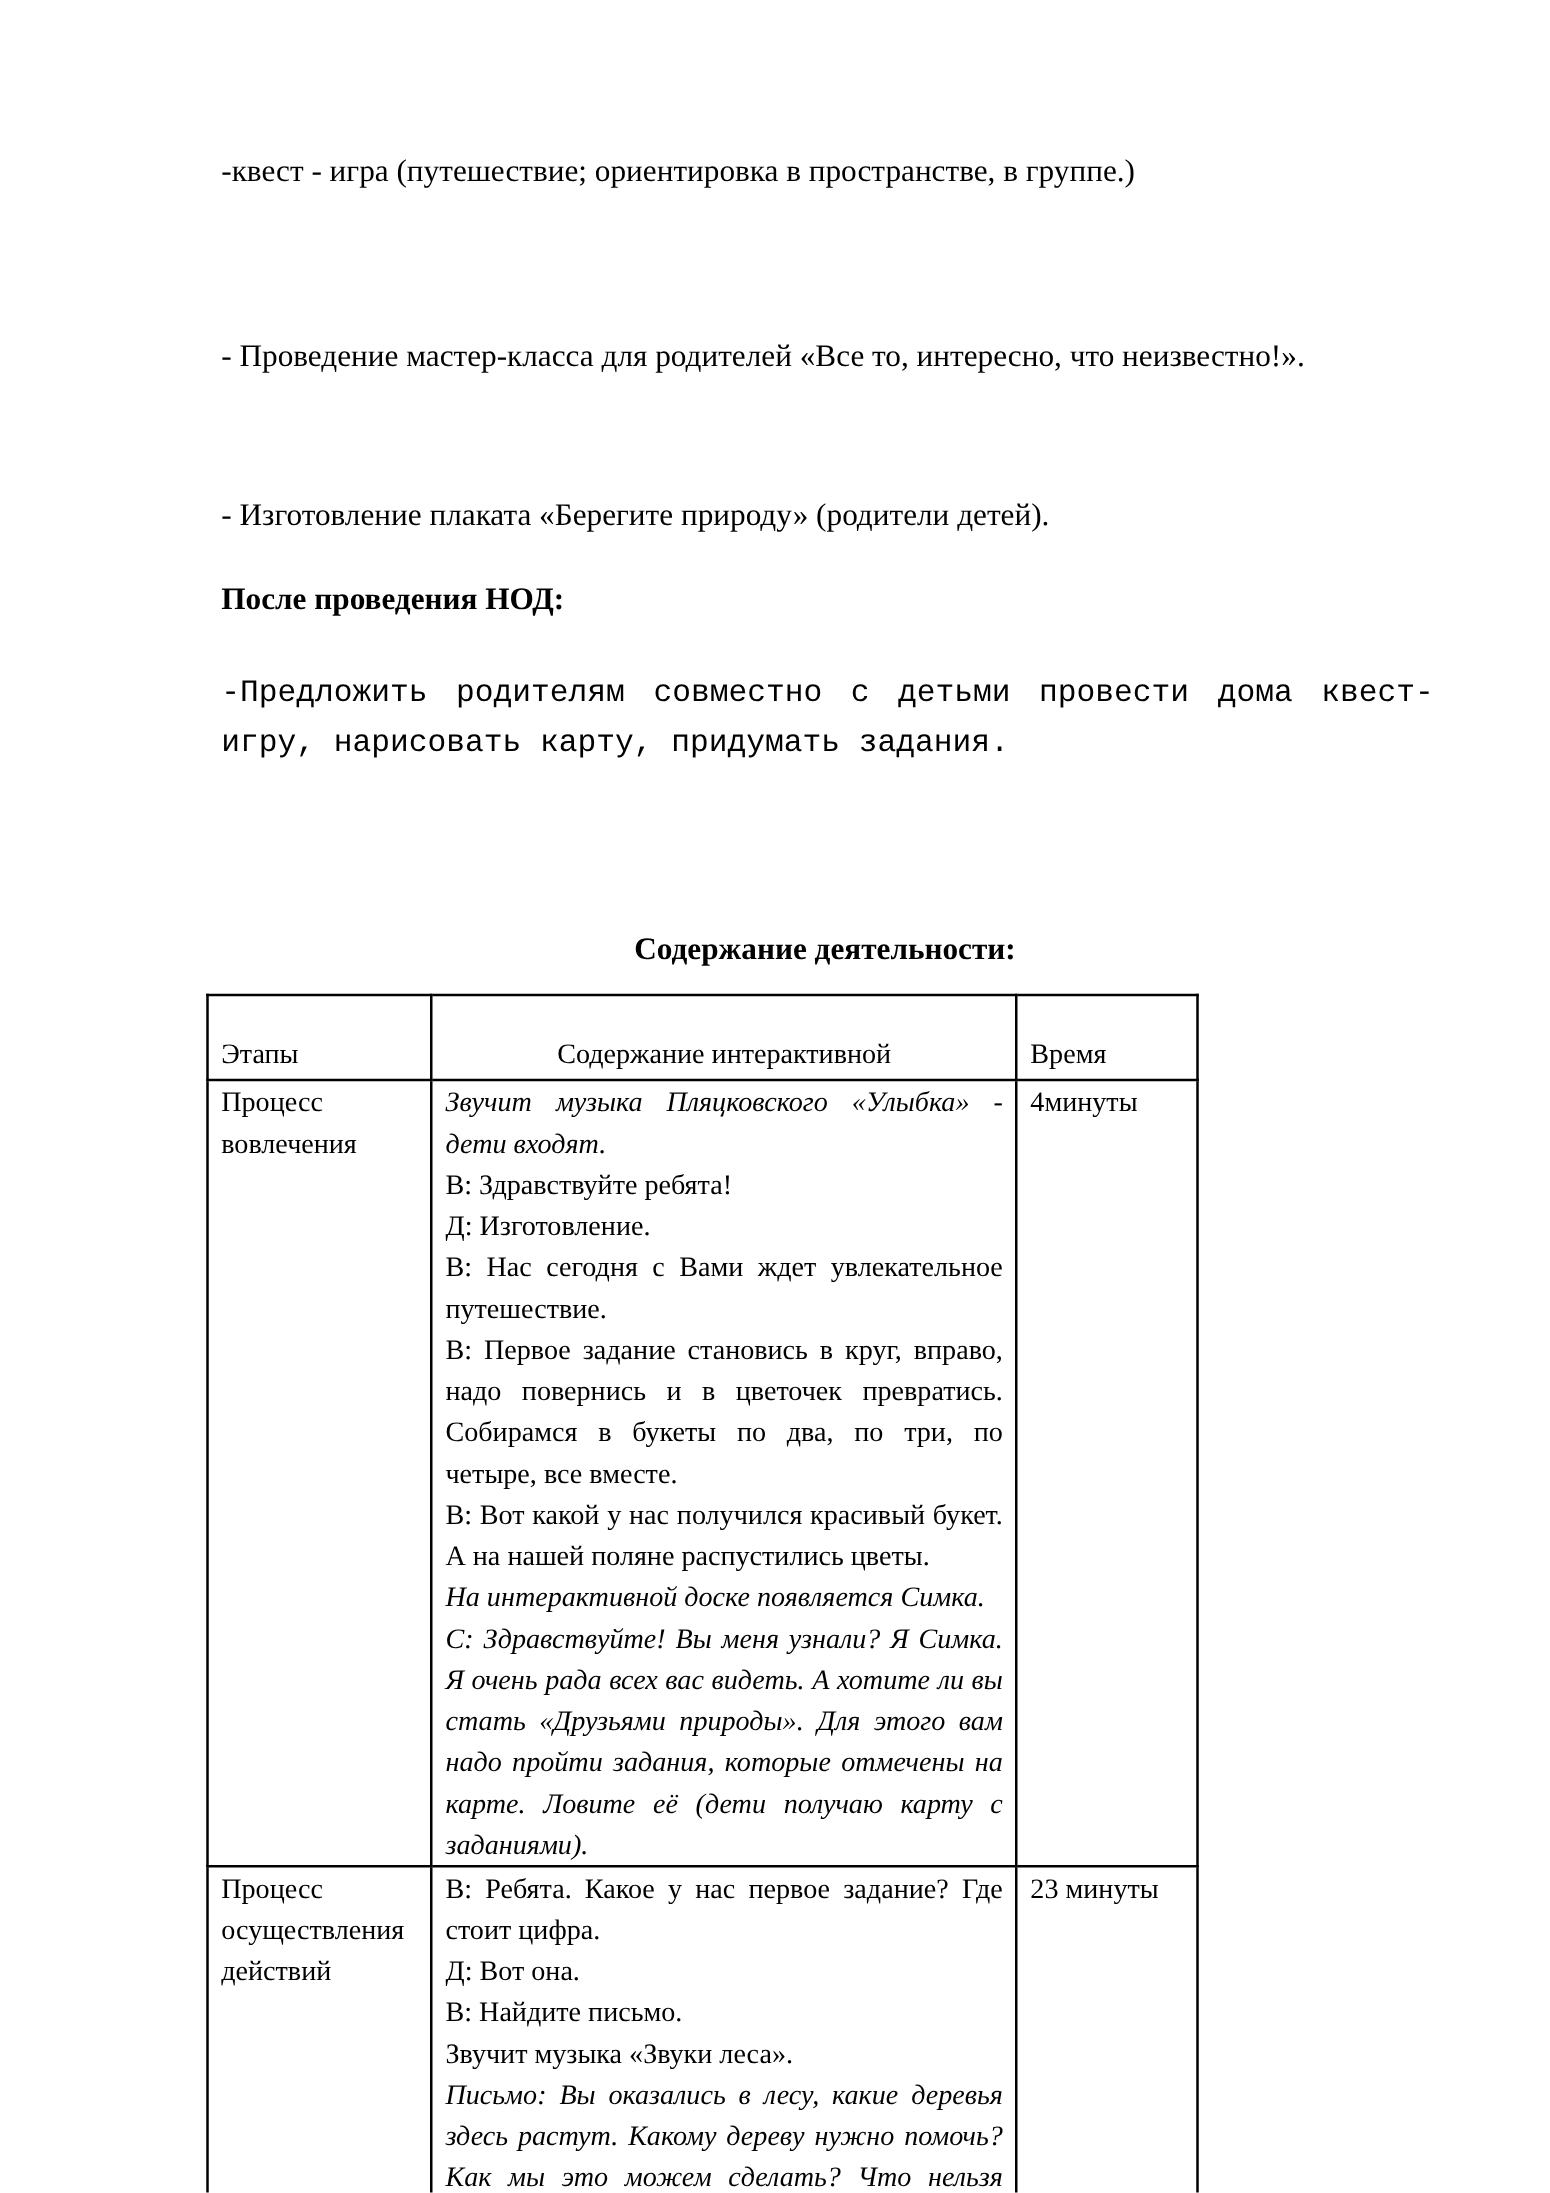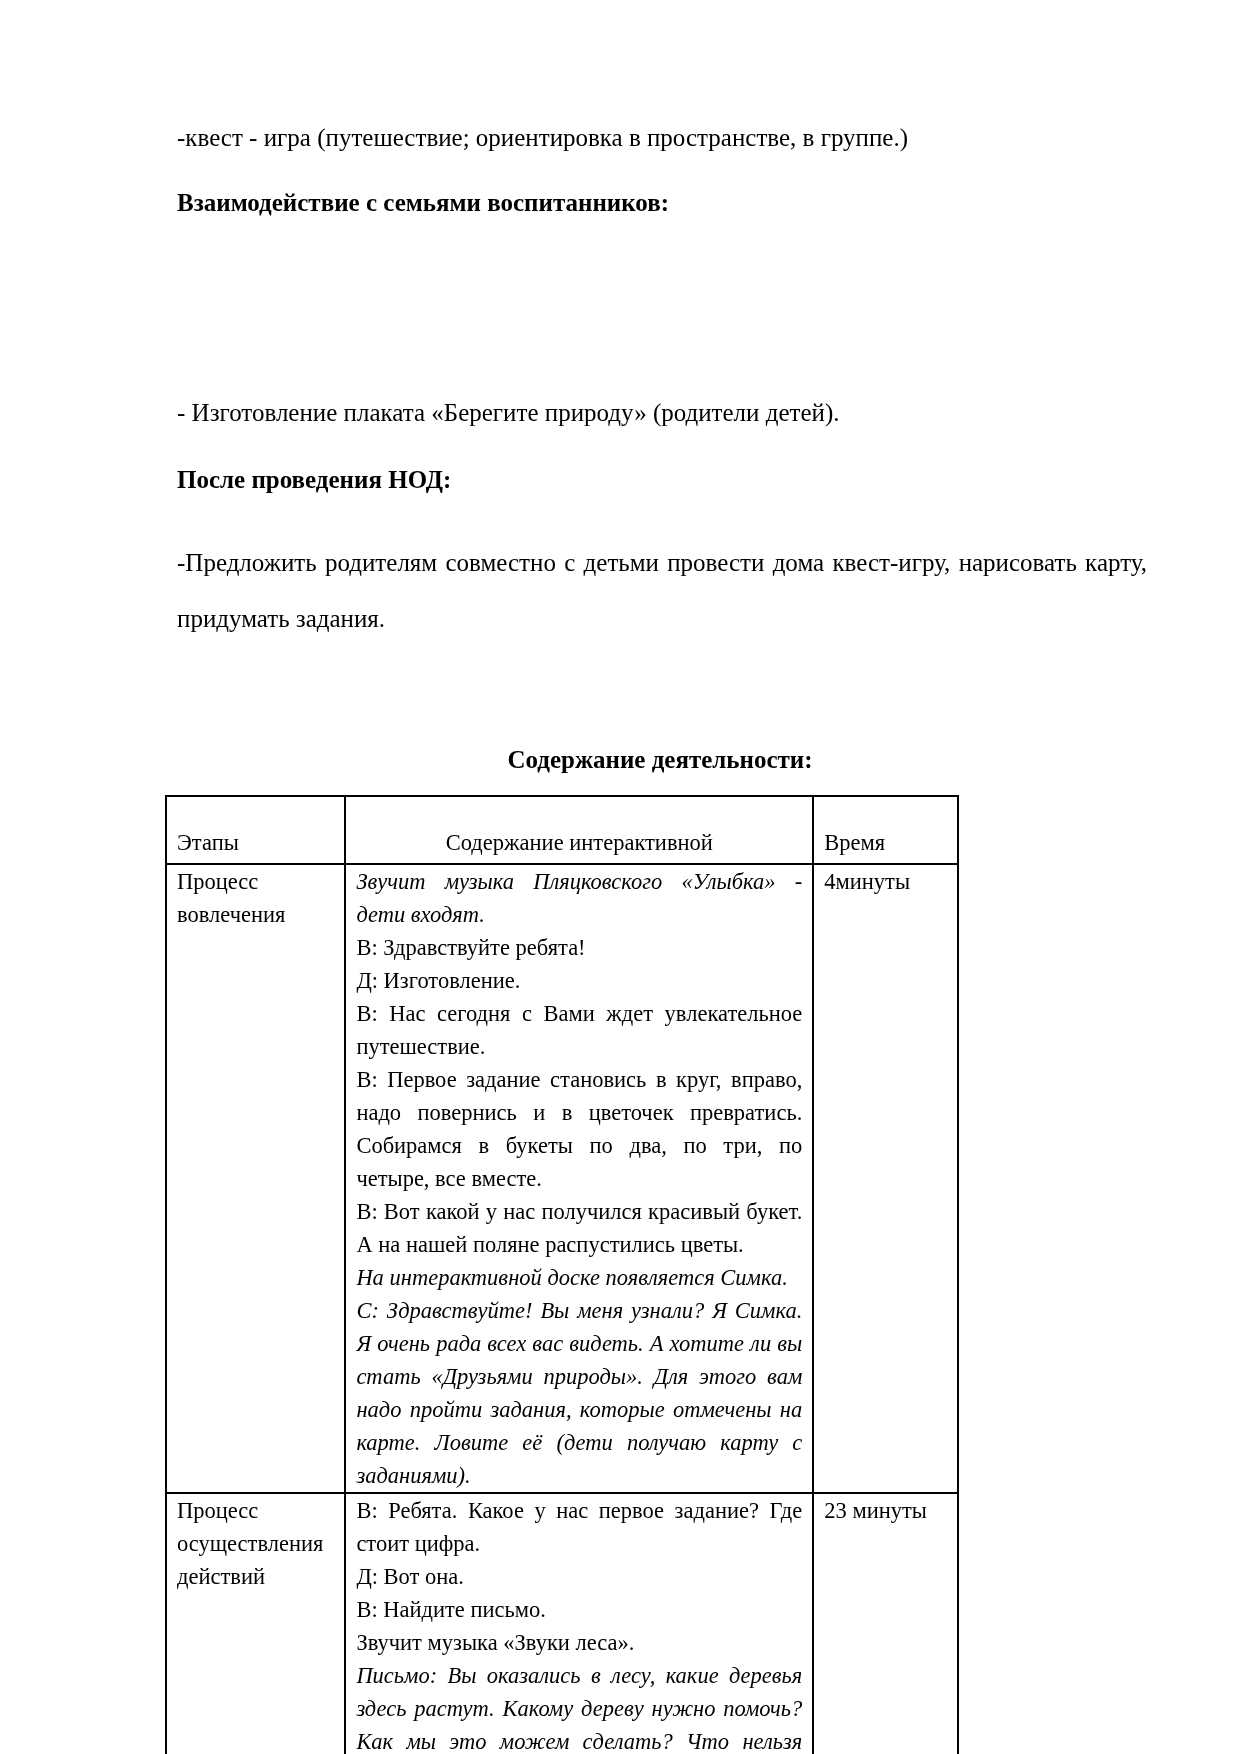--- a/index.html
+++ b/index.html
@@ -22,28 +22,28 @@
   .it { font-style: italic; }
   .line { display: block; }
 </style>
 </head>
 <body>
 
 <div class="page">
 
   <div class="p" style="top:110px;">-квест - игра (путешествие; ориентировка в пространстве, в группе.)</div>
 
-  <div class="p bold" style="top:175px;">Взаимодействие с семьями воспитанников:</div>
 
+  <div class="p just" style="top:258px; line-height:56px;">- Проведение мастер-класса для родителей «Все то, интересно, что неизвестно!».</div>
 
   <div class="p bold" style="top:452px;">После проведения НОД:</div>
 
   <div class="p" style="top:385px;">- Изготовление плаката «Берегите природу» (родители детей).</div>
 
-  <div class="p just" style="top:535px; line-height:56px;">-Предложить родителям совместно с детьми провести дома квест-игру, нарисовать карту, придумать задания.</div>
+  <div class="p just" style="top:535px; line-height:40px;font-family:Liberation Mono, monospace;">-Предложить родителям совместно с детьми провести дома квест-игру, нарисовать карту, придумать задания.</div>
 
   <div class="title">Содержание деятельности:</div>
 
   <table class="t">
     <tbody>
         <tr class="head">
       <td class="c1">Этапы</td>
       <td class="c2 center">Содержание интерактивной</td>
       <td class="c3">Время</td>
     </tr>

